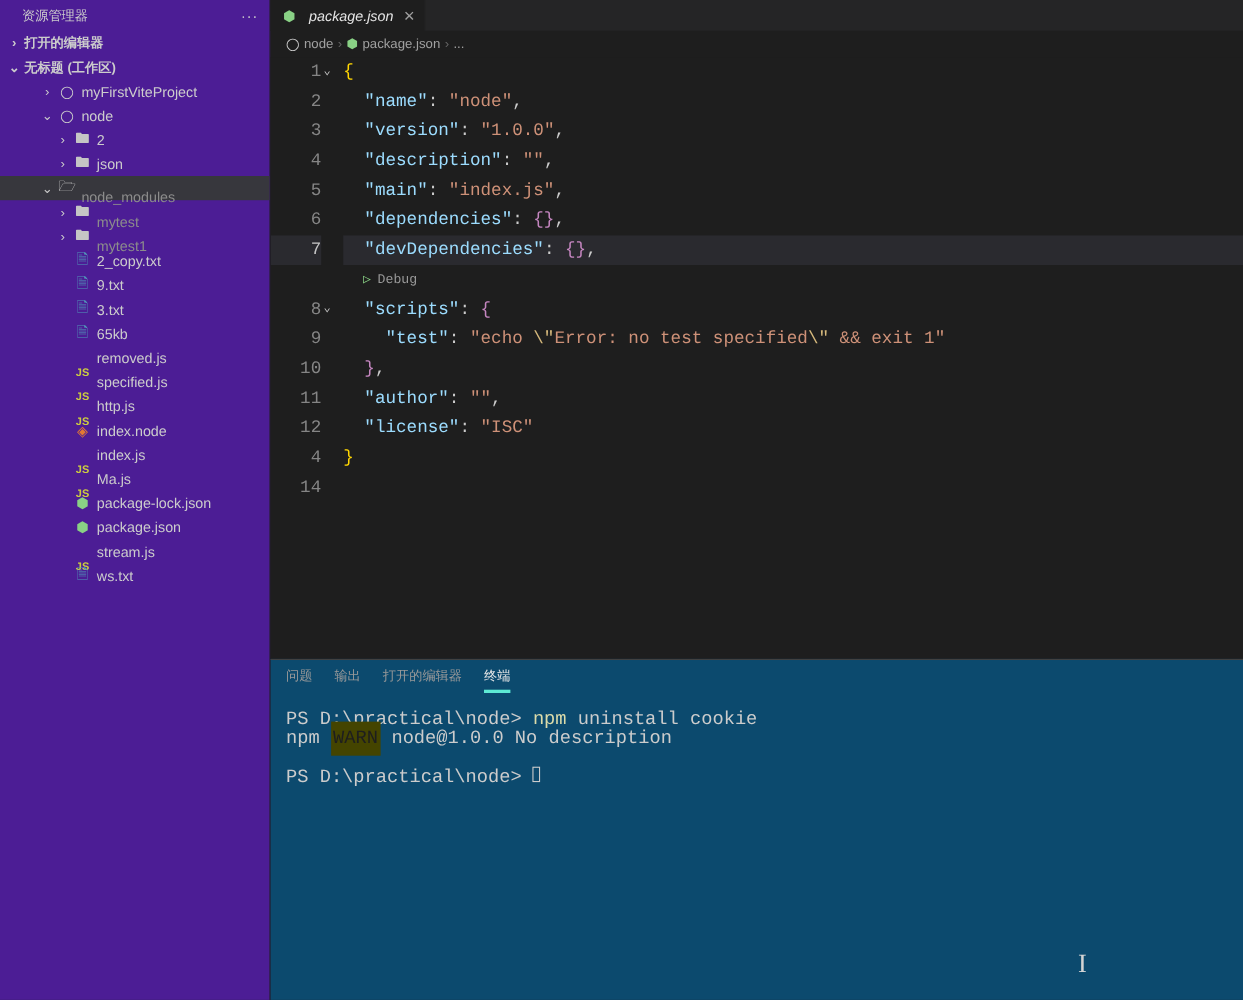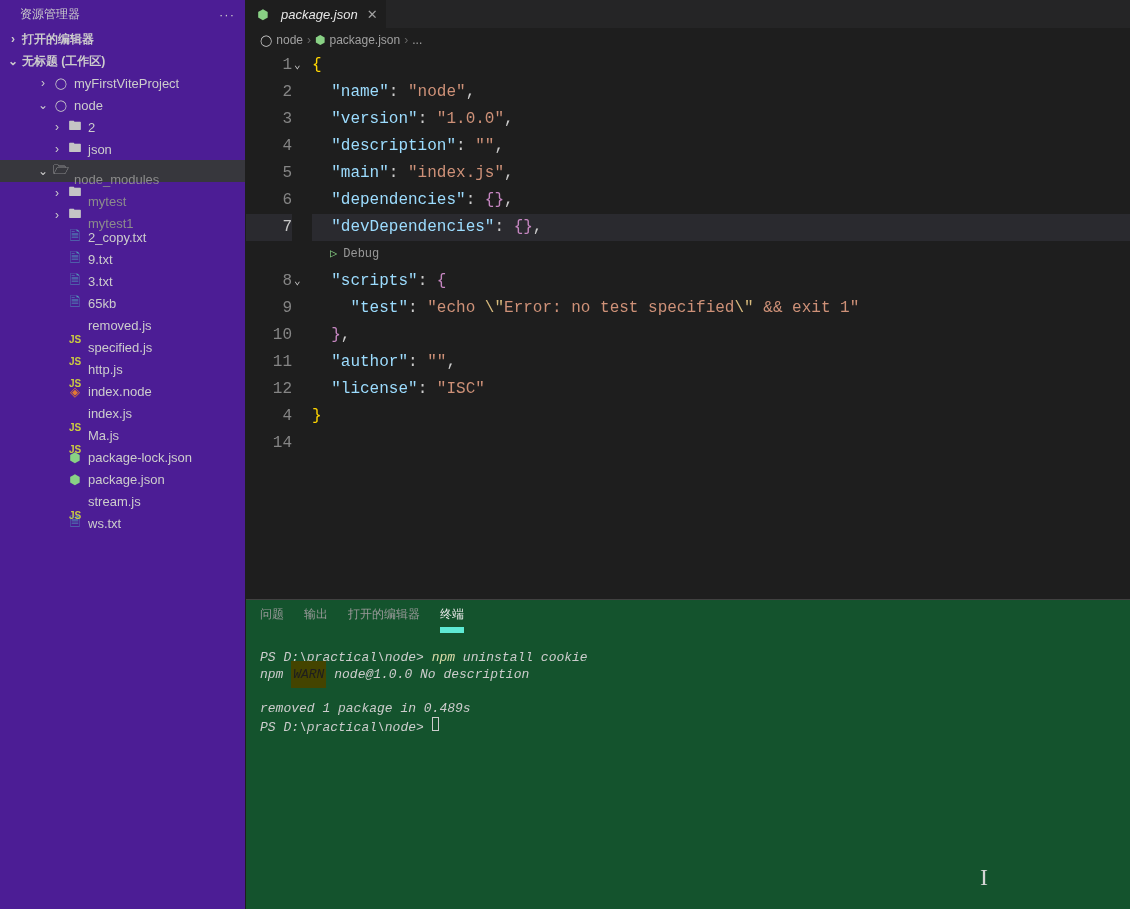--- a/index.html
+++ b/index.html
@@ -143,45 +143,44 @@
     .tok-key { color: #9cdcfe; }
     .tok-punc { color: #cccccc; }
     .tok-str { color: #ce9178; }
     .tok-esc { color: #d7ba7d; }
     .tok-bracep { color: #c586c0; }
     .panel {
       height: 310px;
       border-top: 1px solid #414141;
       display: flex;
       flex-direction: column;
-      background: #14532d;
+      background: #0c4a6e;
     }
     .panel-tabs {
       display: flex;
       gap: 20px;
       padding: 6px 14px;
       font-size: 12px;
     }
     .panel-tab {
       color: #999999;
       cursor: pointer;
       padding-bottom: 4px;
     }
     .panel-tab.active {
       color: #e8e8e8;
-      border-bottom: 6px solid #5eead4;
+      border-bottom: 3px solid #5eead4;
     }
     .terminal {
       flex: 1;
       padding: 10px 14px;
       font-family: Consolas, "Courier New", monospace;
-      font-size: 13px;
+      font-size: 17px;
       line-height: 17px;
       color: #cccccc;
-      font-style: italic;
     }
     .term-cmd { color: #dcdcaa; }
     .term-warn { background: #444400; color: #1e1e1e; padding: 6px 2px; }
     .term-warn-text { color: #dcdcaa; }
     .cursor-block { display: inline-block; width: 7px; height: 14px; border: 1px solid #cccccc; }
     .text-cursor {
       position: absolute;
       right: 142px;
       bottom: 18px;
       font-size: 24px;
@@ -386,18 +385,17 @@
     <div class="panel-tabs">
       <span class="panel-tab">问题</span>
       <span class="panel-tab">输出</span>
       <span class="panel-tab">打开的编辑器</span>
       <span class="panel-tab active">终端</span>
     </div>
     <div class="terminal">
       <div><span>PS D:\practical\node&gt; </span><span class="term-cmd">npm</span><span> uninstall cookie</span></div>
       <div><span>npm </span><span class="term-warn-text"><span class="term-warn">WARN</span></span><span> node@1.0.0 No description</span></div>
       <div>&nbsp;</div>
-      <div>removed 1 package in 0.489s</div>
       <div><span>PS D:\practical\node&gt; </span><span class="cursor-block"></span></div>
     </div>
     <div class="text-cursor">I</div>
   </div>
 </div>
 
 </body></html>

